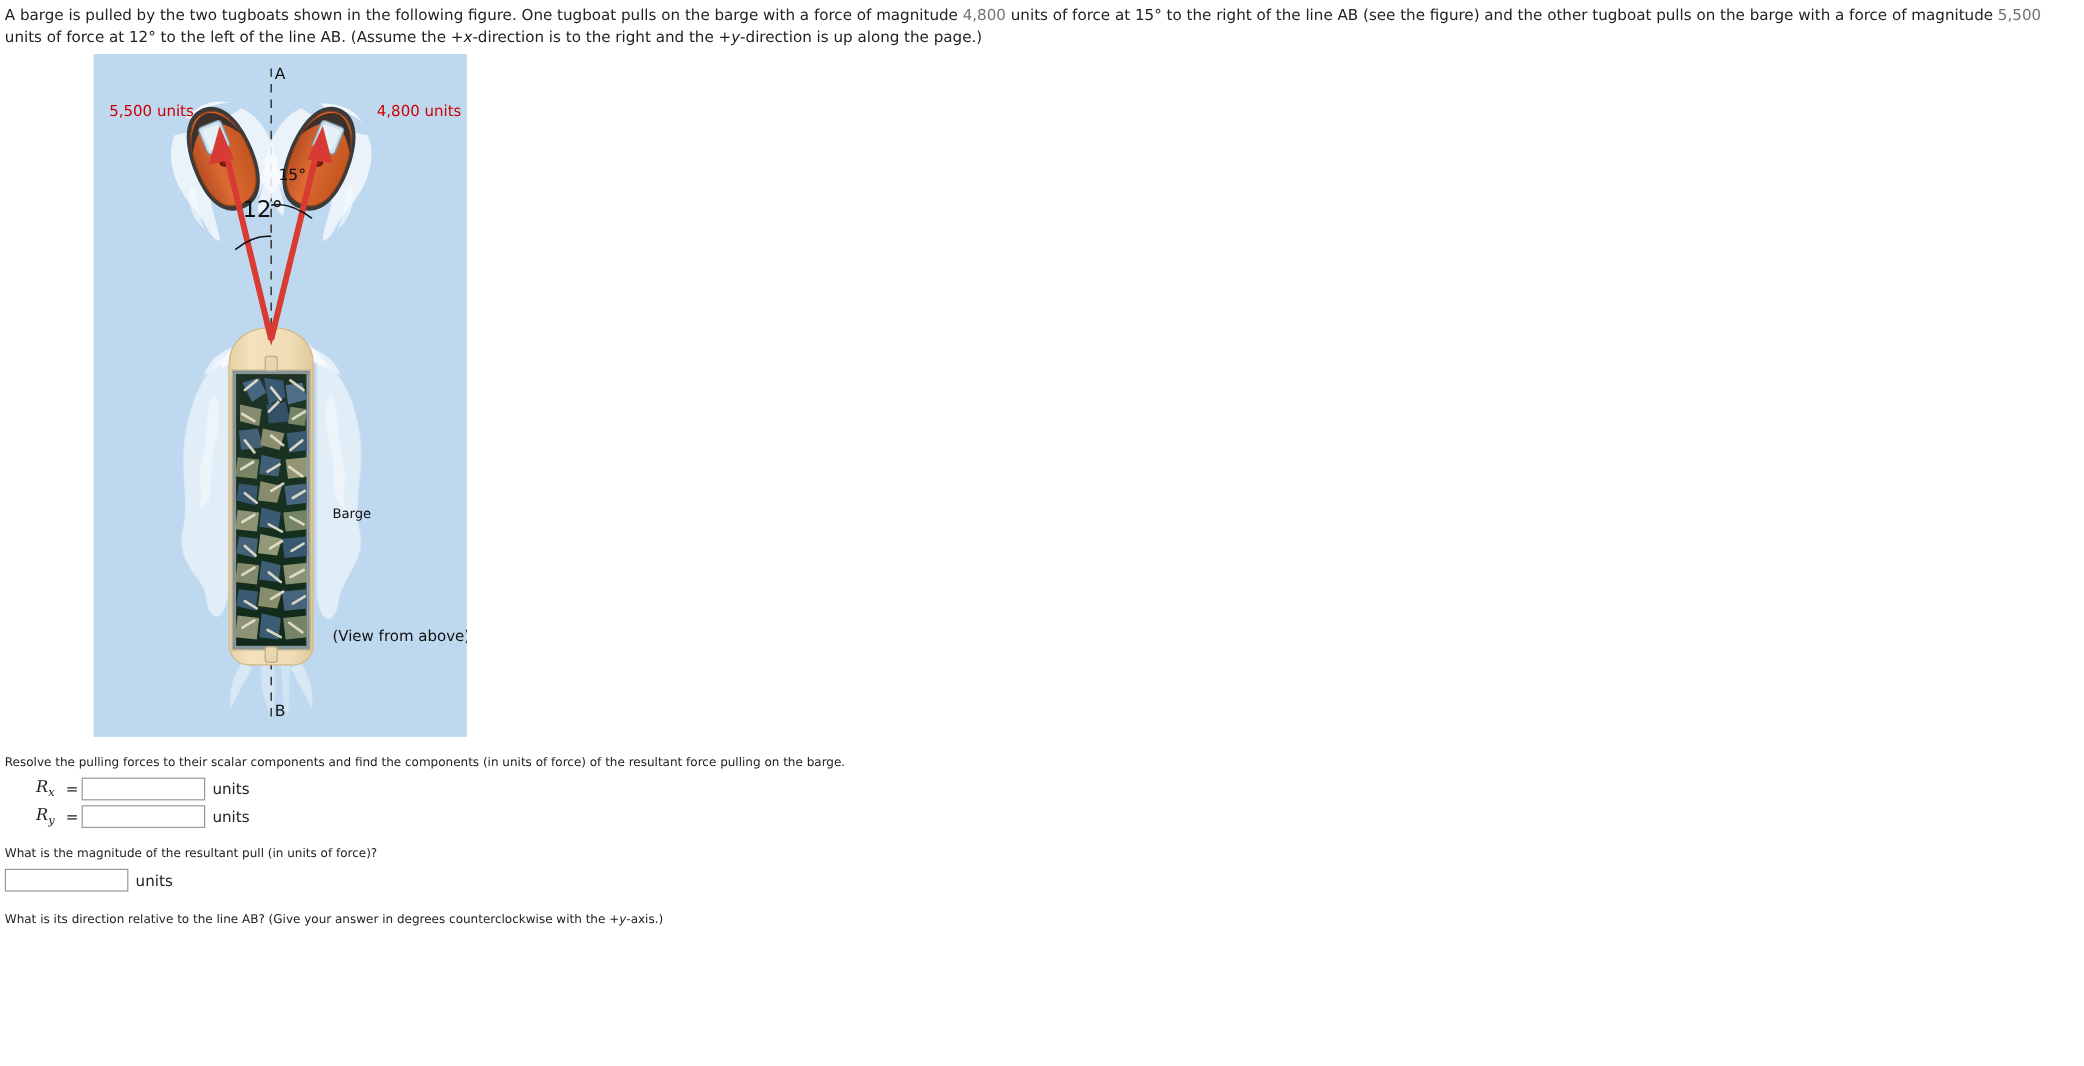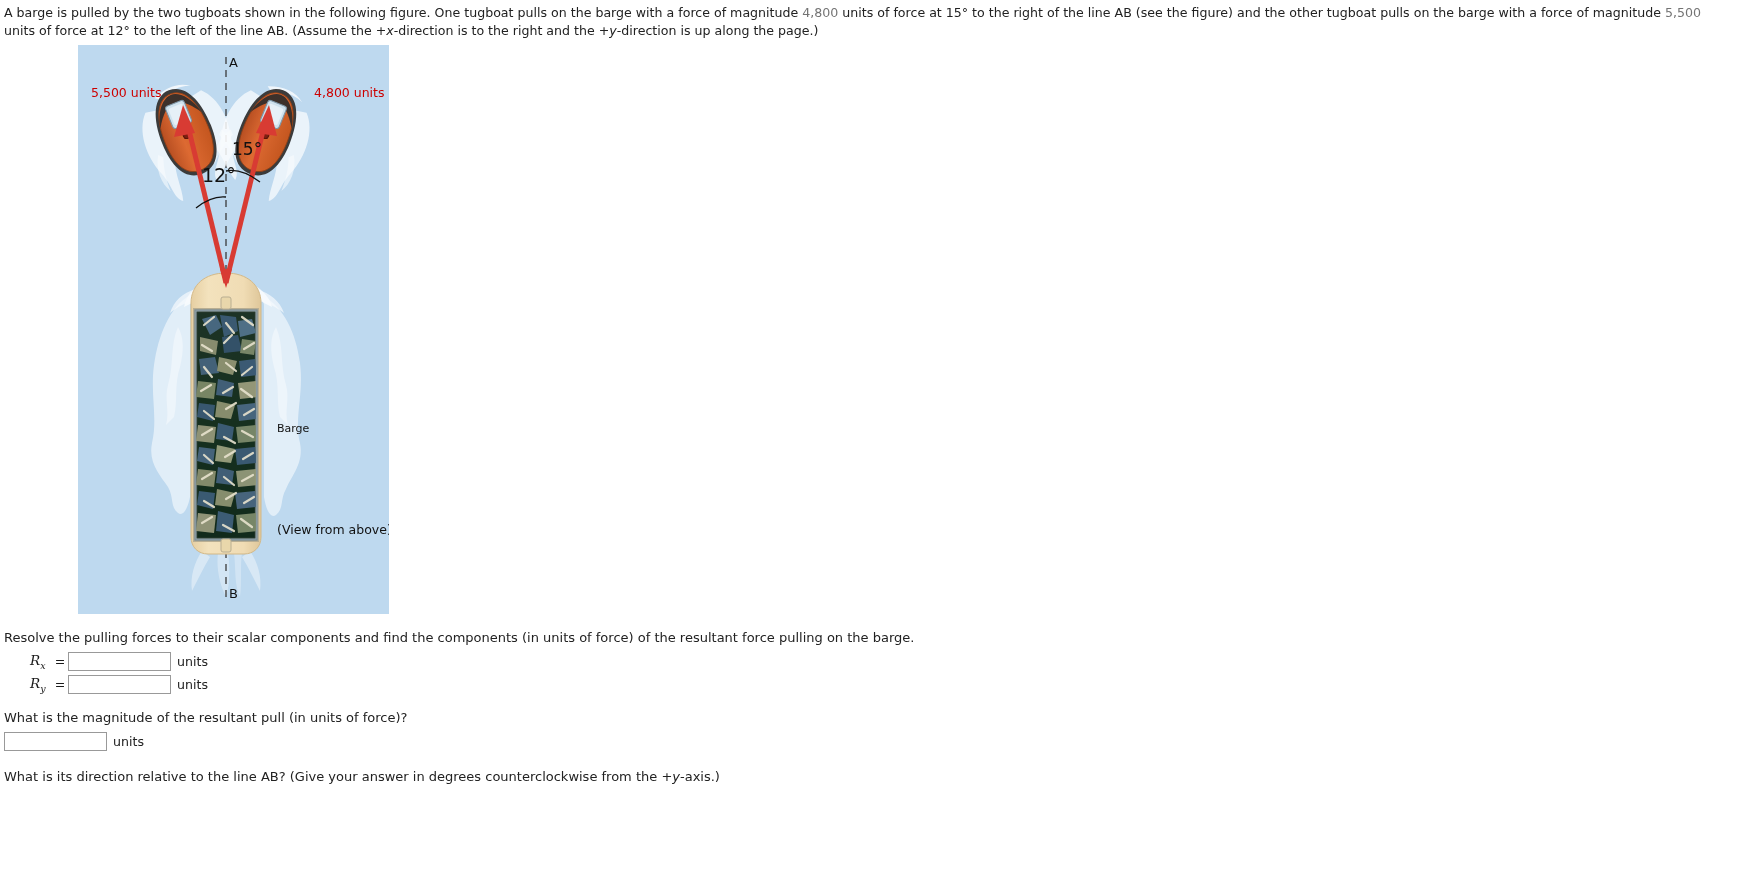--- a/index.html
+++ b/index.html
@@ -45,34 +45,34 @@
     font-family: "DejaVu Sans", sans-serif;
     font-size: 12.5px;
     color: #111;
     white-space: nowrap;
   }
   .fig-label.red { color: #cc0000; font-size: 12.5px; }
   .lbl-5500 { left: 13px; top: 40px; }
   .lbl-4800 { left: 236px; top: 40px; }
   .lbl-A { left: 151px; top: 10px; font-size: 13px; }
   .lbl-B { left: 151px; top: 541px; font-size: 13px; }
-  .lbl-15 { left: 154px; top: 94px; font-size: 17px; }
+  .lbl-15 { left: 154px; top: 94px; font-size: 13px; }
   .lbl-12 { left: 124px; top: 119px; font-size: 19px; }
   .lbl-barge { left: 199px; top: 377px; font-size: 11px; }
   .lbl-view { left: 199px; top: 477px; font-size: 12.5px; }
 
   
   .answers {
     position: absolute;
     left: 4px;
     top: 630px;
     width: 1200px;
   }
   .prompt {
-    font-size: 13px;
+    font-size: 10px;
     color: #222;
     margin: 0 0 7px 0;
   }
   .row {
     display: flex;
     align-items: center;
     margin-bottom: 4px;
   }
   .varlabel {
     font-family: "DejaVu Serif", serif;
@@ -350,17 +350,17 @@
   </div>
 
   <p class="prompt spacer-q">What is the magnitude of the resultant pull (in units of force)?</p>
 
   <div class="row">
     <input class="answer-box" type="text" value="" style="">
     <span class="unit">units</span>
   </div>
 
   <p class="prompt spacer-q2">
-    <span>What is its direction relative to the line AB? (Give your answer in degrees counterclockwise from the +</span><em>y</em><span>-axis.)</span>
+    <span>What is its direction relative to the line AB? (Give your answer in degrees counterclockwise with the +</span><em>y</em><span>-axis.)</span>
   </p>
 
 
 </div>
 
 </body></html>

